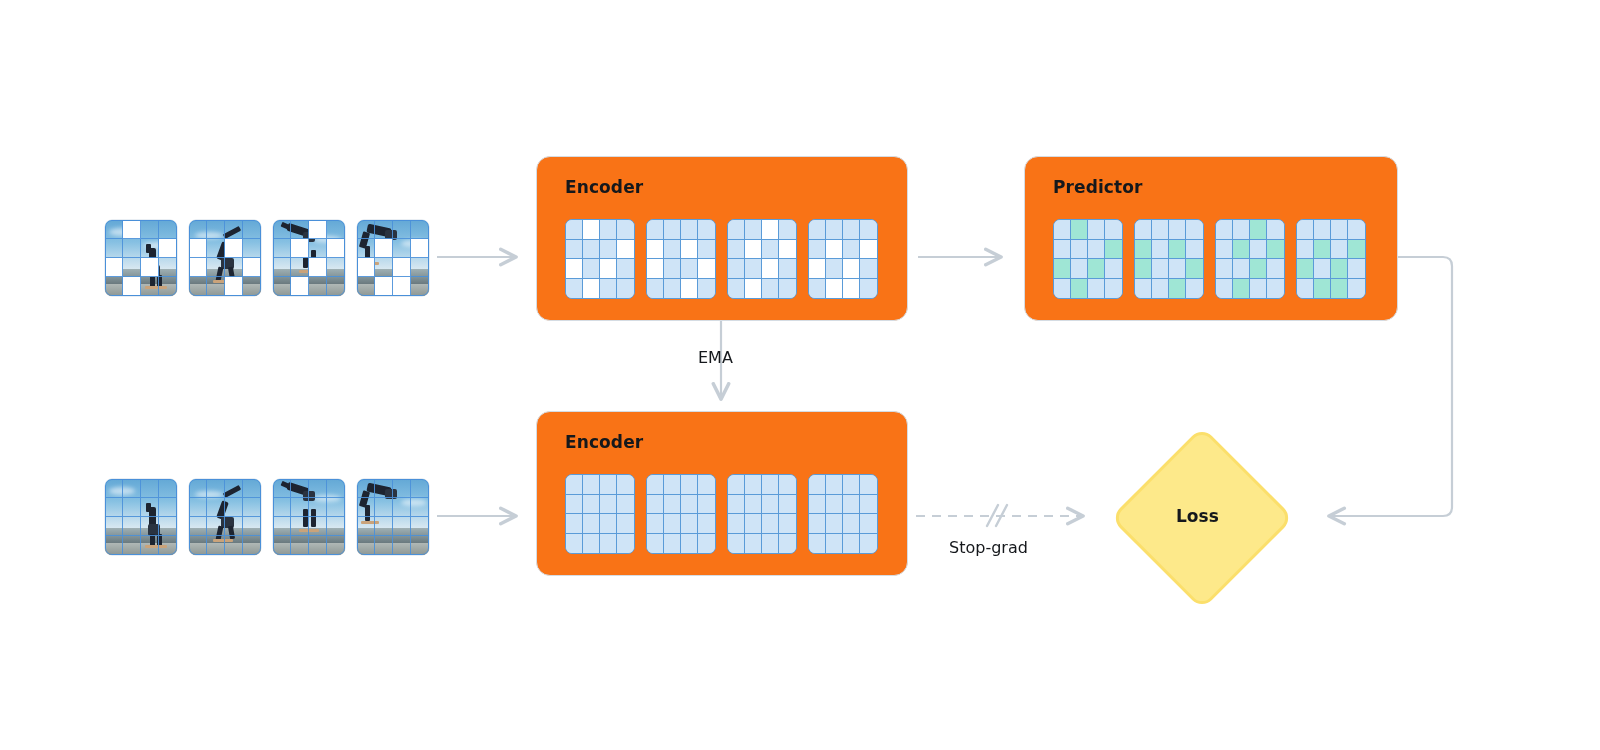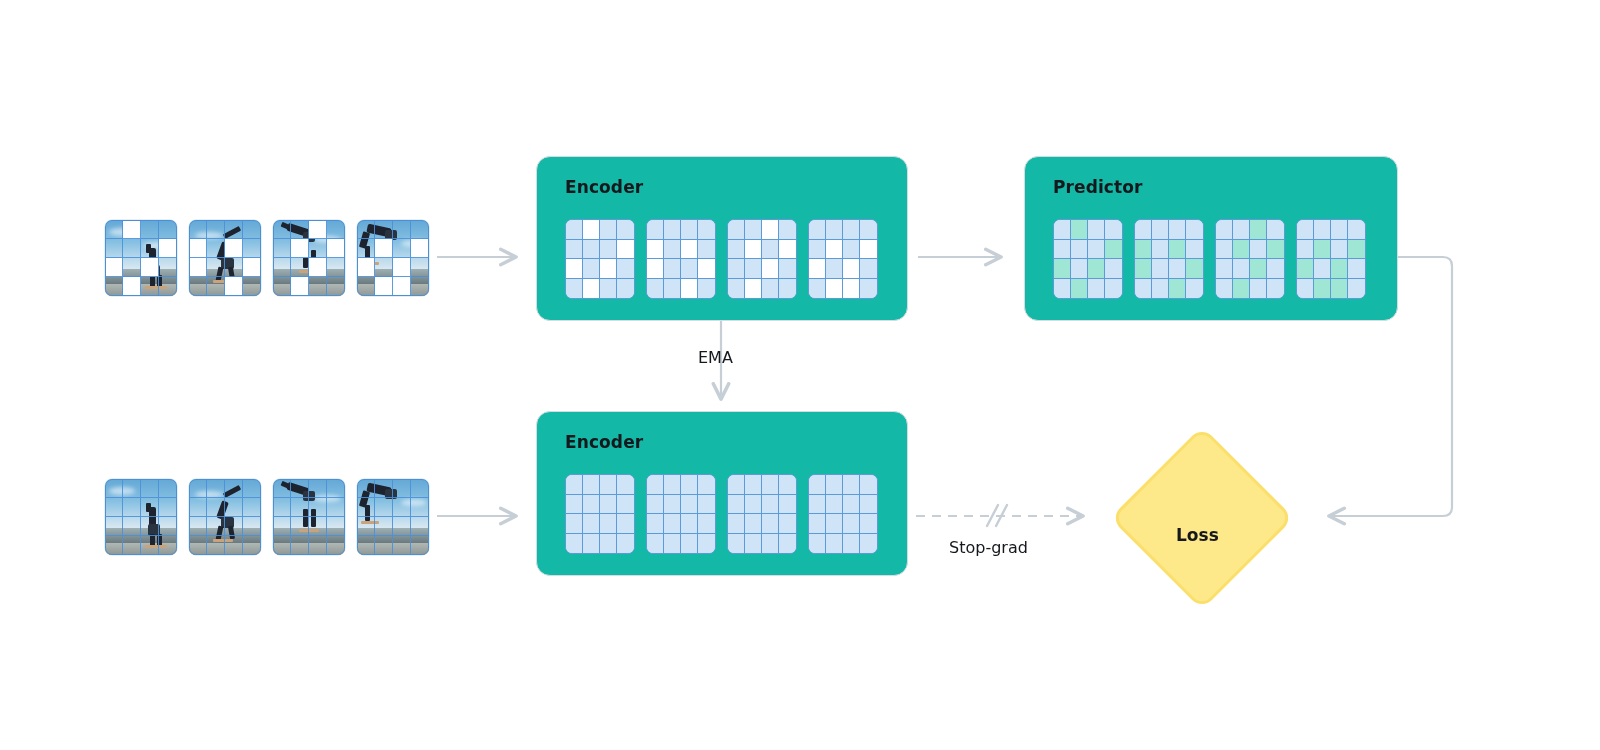--- a/index.html
+++ b/index.html
@@ -43,21 +43,21 @@
     background:#cfe4f7;border:1.5px solid #5a9bd8;box-sizing:border-box;}
   .tokgrid .g{position:absolute;inset:0;display:grid;
     grid-template-columns:repeat(4,1fr);grid-template-rows:repeat(4,1fr);}
   .tokgrid .c{border-right:1px solid #5a9bd8;border-bottom:1px solid #5a9bd8;background:#cfe4f7;}
   .tokgrid .c:nth-child(4n){border-right:none;}
   .tokgrid .c:nth-child(n+13){border-bottom:none;}
   .tokgrid .c.empty{background:#ffffff;}
   .tokgrid .c.pred{background:#9fe6d5;}
 
   
-  .module{position:absolute;border:1.5px solid #d5dce3;border-radius:14px;background:#14b8a6;}
+  .module{position:absolute;border:1.5px solid #d5dce3;border-radius:14px;background:#f97316;}
   .module .mtitle{position:absolute;left:28px;top:20px;font-size:17px;font-weight:700;color:#15181c;letter-spacing:.1px;}
   .module .row{position:absolute;left:28px;display:flex;gap:11px;}
 
   
   .diamond{position:absolute;width:124px;height:124px;background:#fde98a;
     border:3px solid #fbdf6b;border-radius:14px;transform:rotate(45deg);}
   .diamond-label{position:absolute;font-size:17px;font-weight:700;color:#15181c;}
 
   
   .lbl{position:absolute;font-size:16px;font-weight:400;color:#15181c;white-space:nowrap;}
@@ -626,15 +626,15 @@
         </div>
       </div>
     </div>
   </div>
 
   <div class="lbl" style="left:698px;top:348px;">EMA</div>
 
   <div class="lbl" style="left:949px;top:538px;">Stop-grad</div>
 
   <div class="diamond" style="left:1137px;top:453px;"></div>
-  <div class="diamond-label" style="left:1176px;top:525px;text-align:right;">Loss</div>
+  <div class="diamond-label" style="left:1176px;top:506px;text-align:right;">Loss</div>
 
 </div>
 
 </body></html>

